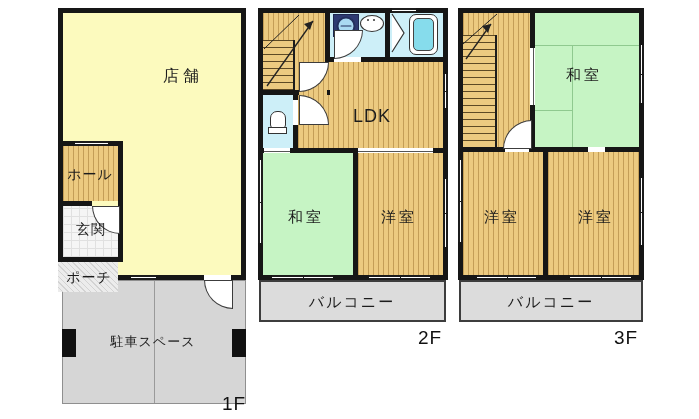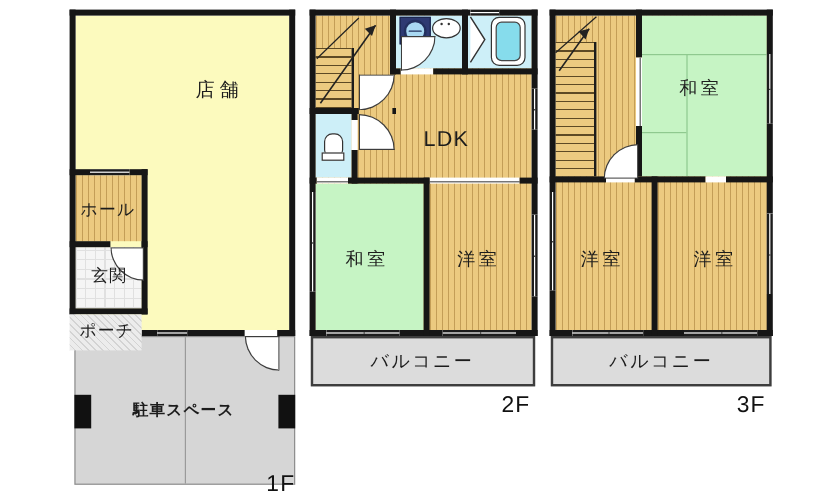--- a/index.html
+++ b/index.html
@@ -95,22 +95,22 @@
     <div class="wall" style="left:118px;top:201px;width:5px;height:5px;"></div>
     <div class="wall" style="left:58px;top:257px;width:65px;height:5px;"></div>
     <div class="wall" style="left:118px;top:141px;width:5px;height:121px;"></div>
 
     <div class="arc rBL" style="left:92px;top:206px;width:26px;height:26px;"></div>
     <div class="arc rBL" style="left:204px;top:280px;width:27px;height:27px;"></div>
 
     <div class="lbl big" style="left:183px;top:76px;">店舗</div>
     <div class="lbl sm" style="left:90px;top:174px;">ホール</div>
     <div class="lbl sm" style="left:91px;top:229px;">玄関</div>
-    <div class="lbl sm" style="left:89px;top:277px;z-index:4;font-family:Liberation Mono, monospace;">ポーチ</div>
-    <div class="lbl xs" style="left:153px;top:341px;font-weight:bold;">駐車スペース</div>
+    <div class="lbl sm" style="left:89px;top:277px;z-index:4;">ポーチ</div>
+    <div class="lbl xs" style="left:153px;top:341px;">駐車スペース</div>
     <div class="tag" style="left:234px;top:404px;">1F</div>
   </div>
 
   <div class="abs" style="left:0;top:0;width:0;height:0;">
 
     <div class="abs wood" style="left:263px;top:13px;width:180px;height:262px;"></div>
 
     <div class="abs water" style="left:330px;top:13px;width:113px;height:44px;"></div>
     <div class="abs water" style="left:263px;top:95px;width:30px;height:53px;"></div>
 

